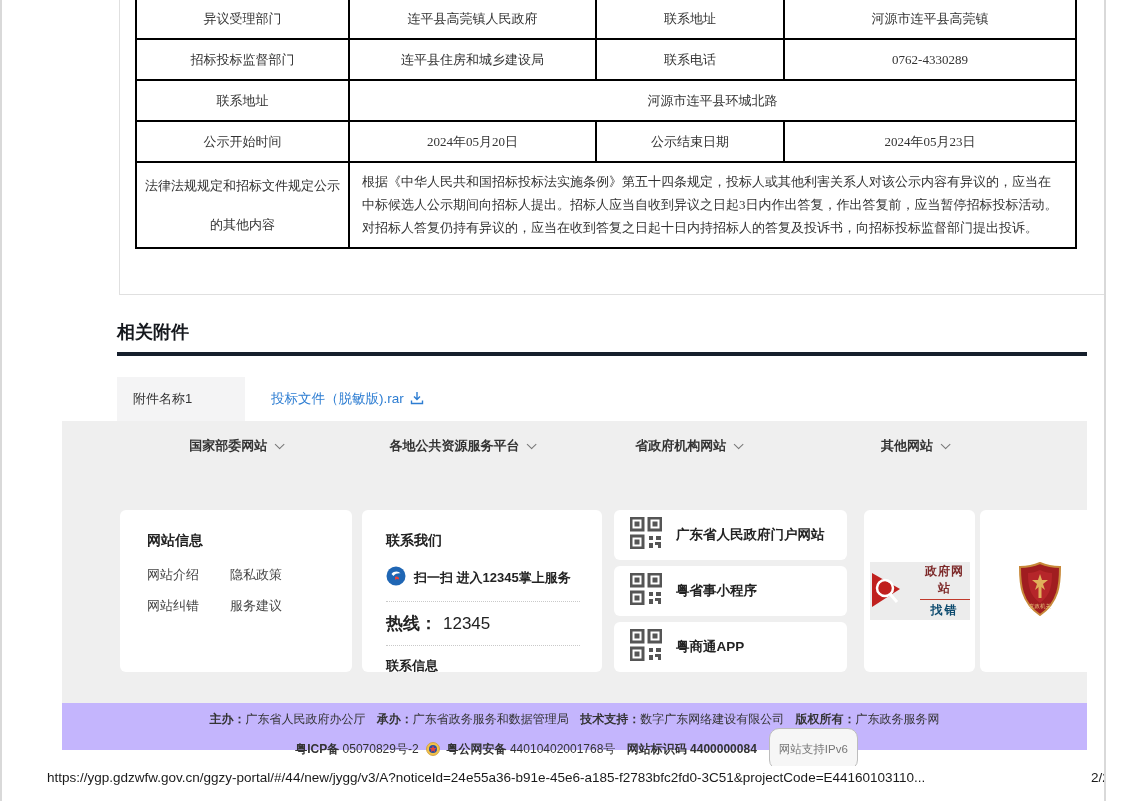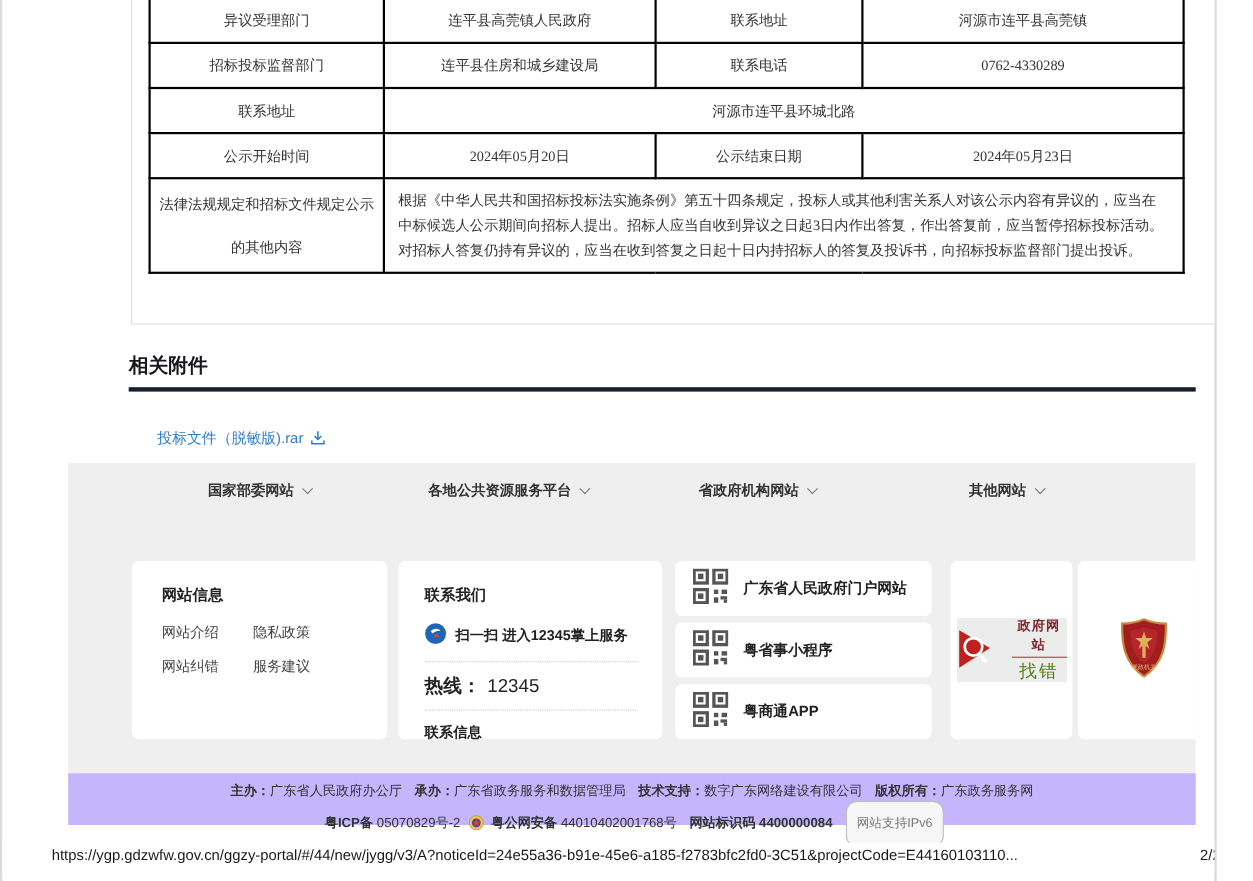--- a/index.html
+++ b/index.html
@@ -52,21 +52,21 @@
   .qr-stack { position:absolute; left:552px; top:89px; width:233px; display:flex; flex-direction:column; gap:6px; }
   .qr-card { background:#fff; border-radius:6px; height:50px; display:flex; align-items:center; gap:14px;
              padding:0 0 0 16px; cursor:pointer; }
   .qr-label { font-size:13.5px; font-weight:600; color:#222; }
 
   .card4 { left:802px; top:89px; width:111px; height:162px; display:flex; align-items:center; justify-content:center; cursor:pointer; }
   .err-badge { width:100px; height:58px; background:#ececec; display:flex; align-items:center; justify-content:center; gap:16px; }
   .err-texts { text-align:center; }
   .err-t1 { font-size:12px; font-weight:700; color:#7d2a2a; letter-spacing:1px; }
   .err-line { height:1px; background:#c0392b; margin:2px 0; }
-  .err-t2 { font-size:16px; font-weight:400; color:#4d7c0f; letter-spacing:2px; }
+  .err-t2 { font-size:12px; font-weight:700; color:#0c4a6e; letter-spacing:2px; }
 
   .card5 { left:918px; top:89px; width:120px; height:162px; display:flex; align-items:center; justify-content:center; cursor:pointer; }
 
   .copyright { position:absolute; left:60px; top:703px; width:1025px; height:47px; background:#c4b5fd;
                text-align:center; font-size:12px; color:#333; padding-top:7px; }
   .cr-line { line-height:18px; }
   .cr-line b { font-weight:700; }
   .cr-seg { margin:0 4px; }
   .ipv6-pill { display:inline-block; border:1px solid #bdbdbd; border-radius:10px; background:#f6f6f6;
                color:#777; font-size:11.5px; padding:12px 9px; margin-left:8px; line-height:16px; }
@@ -114,20 +114,21 @@
             <div class="label-wrap">法律法规规定和招标文件规定公示的其他内容</div>
           </td>
       <td colspan="3" class="legal-text">根据《中华人民共和国招标投标法实施条例》第五十四条规定，投标人或其他利害关系人对该公示内容有异议的，应当在中标候选人公示期间向招标人提出。招标人应当自收到异议之日起3日内作出答复，作出答复前，应当暂停招标投标活动。对招标人答复仍持有异议的，应当在收到答复之日起十日内持招标人的答复及投诉书，向招标投标监督部门提出投诉。</td>
     </tr>
   </tbody>
     </table>
 
   <div class="attach-title">相关附件</div>
   <div class="attach-bar"></div>
   <div class="attach-row">
+    <div class="attach-tab">附件名称1</div>
     <div class="attach-link">
       <span>投标文件（脱敏版).rar</span>
       <span>
         <svg width="14" height="14" viewBox="0 0 14 14">
             <path d="M7 1 v7 M4 5.5 L7 8.5 L10 5.5" stroke="#2d7dd2" stroke-width="1.4" fill="none"></path>
             <path d="M1.5 9.5 v3 h11 v-3" stroke="#2d7dd2" stroke-width="1.4" fill="none"></path>
           </svg>
       </span>
     </div>
   </div>

